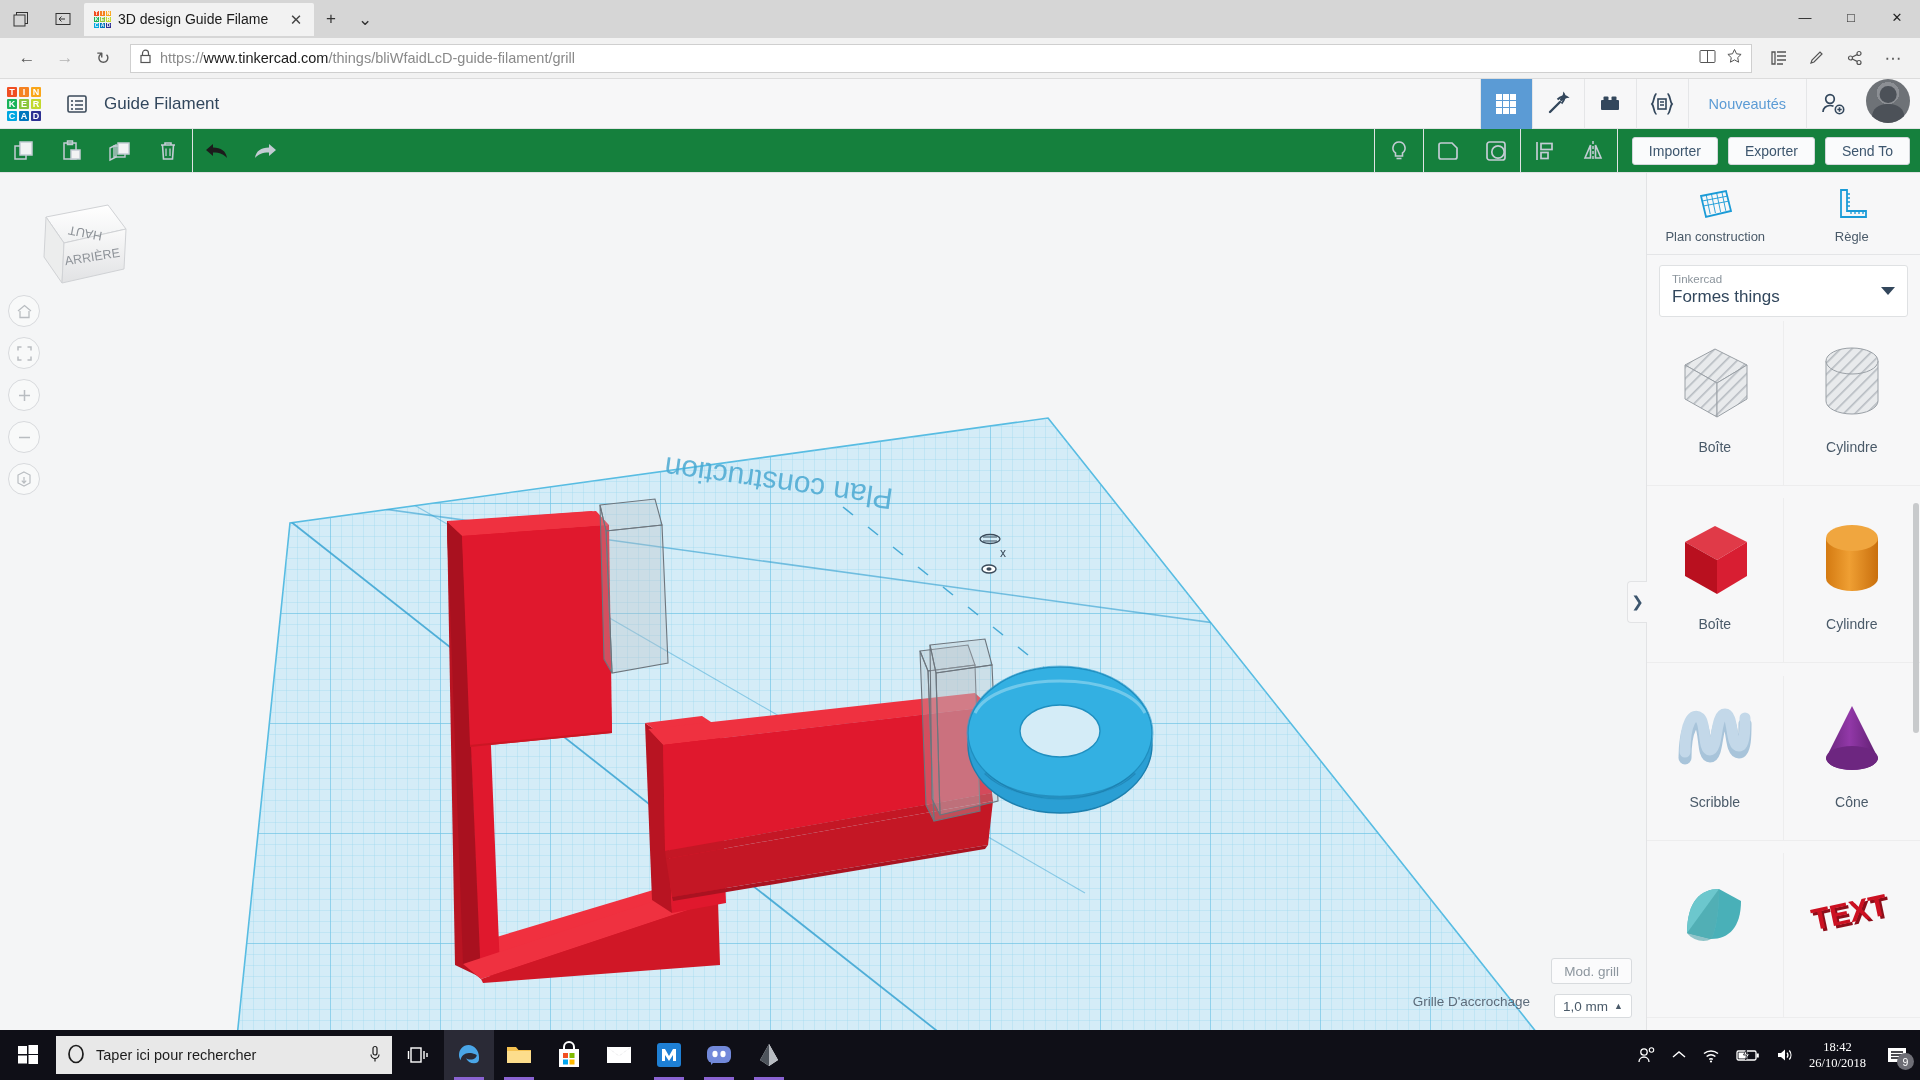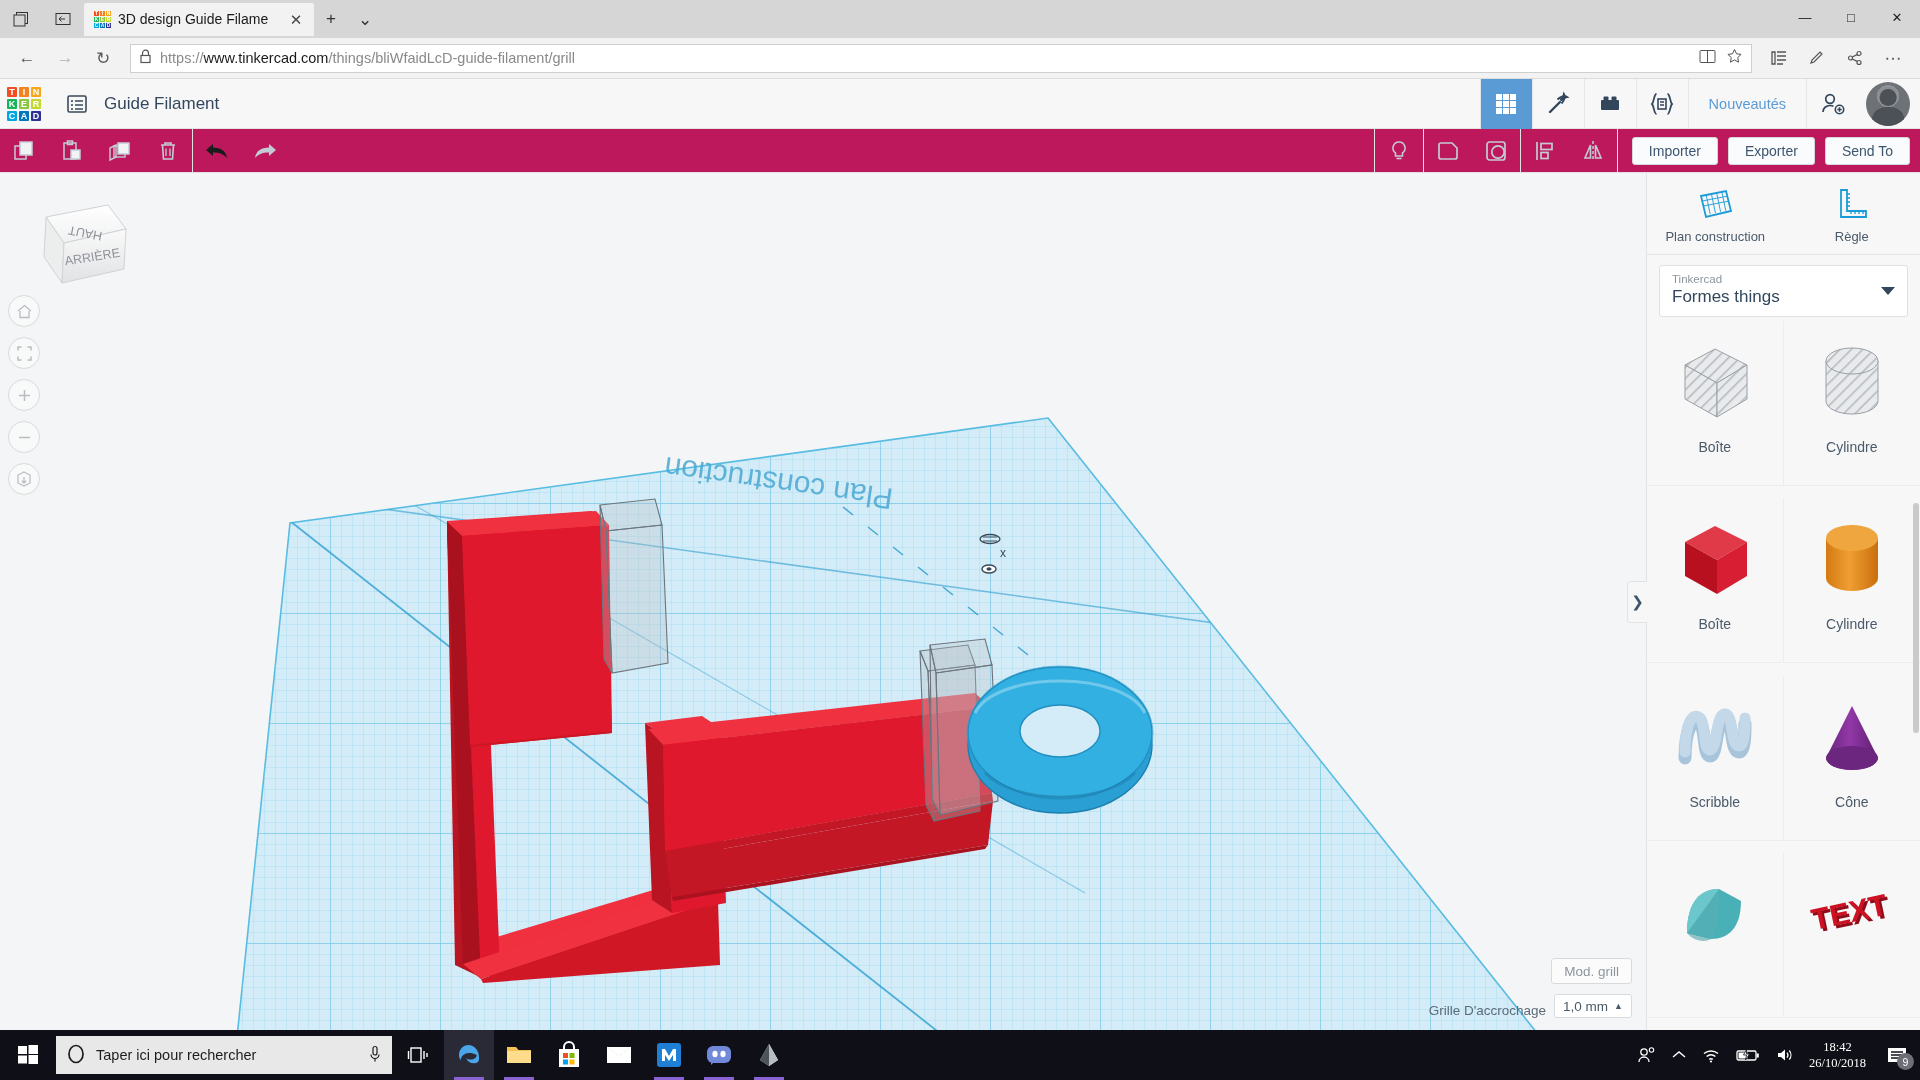--- a/index.html
+++ b/index.html
@@ -83,21 +83,21 @@
   .tc-logo i {
     font-style: normal; color: #fff; font-weight: bold; font-size: 9px;
     display: flex; align-items: center; justify-content: center;
     border-radius: 1px;
   }
   .tc-proj-icon {
     width: 30px; height: 30px; margin-left: 18px;
     display: flex; align-items: center; justify-content: center; color: #3b4a5a;
   }
   .tc-title { margin-left: 12px; font-size: 17px; color: #32475d; }
-  .tc-header-right { margin-left: auto; display: flex; align-items: center; height: 50px; }
+  .tc-header-right { margin-left: auto; display: flex; align-items: flex-start; height: 50px; }
   .tc-hbtn {
     width: 52px; height: 50px; display: flex; align-items: center; justify-content: center;
     border-left: 1px solid #e5e6e8; color: #33475c;
   }
   .tc-hbtn.active { background: #5b9bd5; color: #fff; }
   .tc-news {
     height: 50px; display: flex; align-items: center; padding: 0 20px;
     border-left: 1px solid #e5e6e8; color: #5b9bd5; font-size: 14.5px;
   }
   .tc-avatar {
@@ -110,21 +110,21 @@
     transform: translateX(-50%); border-radius: 50%; background: #4c5158;
   }
   .tc-avatar::after {
     content: ""; position: absolute; left: 50%; top: 57%; width: 72%; height: 60%;
     transform: translateX(-50%); border-radius: 46% 46% 0 0; background: #4c5158;
   }
 
   
   .tc-toolbar {
     position: absolute; top: 129px; left: 0; width: 1920px; height: 44px;
-    background: #be185d; border-bottom: 1px solid #dfe1e3;
+    background: #15803d; border-bottom: 1px solid #dfe1e3;
     display: flex; align-items: center;
   }
   .tb-group { display: flex; align-items: center; height: 44px; }
   .tb-btn {
     width: 48px; height: 44px; display: flex; align-items: center; justify-content: center;
     color: #c3ccd4;
   }
   .tb-btn.on { color: #1c1c1c; }
   .tb-sep { width: 1px; height: 44px; background: #e0e2e4; }
   .tb-right { margin-left: auto; display: flex; align-items: center; height: 44px; }
@@ -147,21 +147,21 @@
     border: 1px solid #d8dadd; background: rgba(255,255,255,0.4);
     display: flex; align-items: center; justify-content: center; color: #b9bdc1;
   }
 
   .vp-badge {
     position: absolute; height: 26px; padding: 0 12px; border: 1px solid #d8dbde;
     border-radius: 3px; background: #fbfbfc; display: flex; align-items: center;
     color: #8d969e; font-size: 13.5px;
   }
   .vp-snap {
-    position: absolute; right: 14px; bottom: 12px; display: flex; align-items: flex-end; gap: 8px;
+    position: absolute; right: 14px; bottom: 12px; display: flex; align-items: flex-start; gap: 24px;
     color: #5c6b7a; font-size: 13.5px;
   }
   .vp-snap-val {
     height: 24px; padding: 0 8px; border: 1px solid #d8dbde; border-radius: 3px;
     background: #fff; display: flex; align-items: center; gap: 6px; color: #4a5a69; font-size: 13.5px;
   }
 
   
   .rpanel {
     position: absolute; top: 173px; right: 0; width: 274px; height: 857px;

